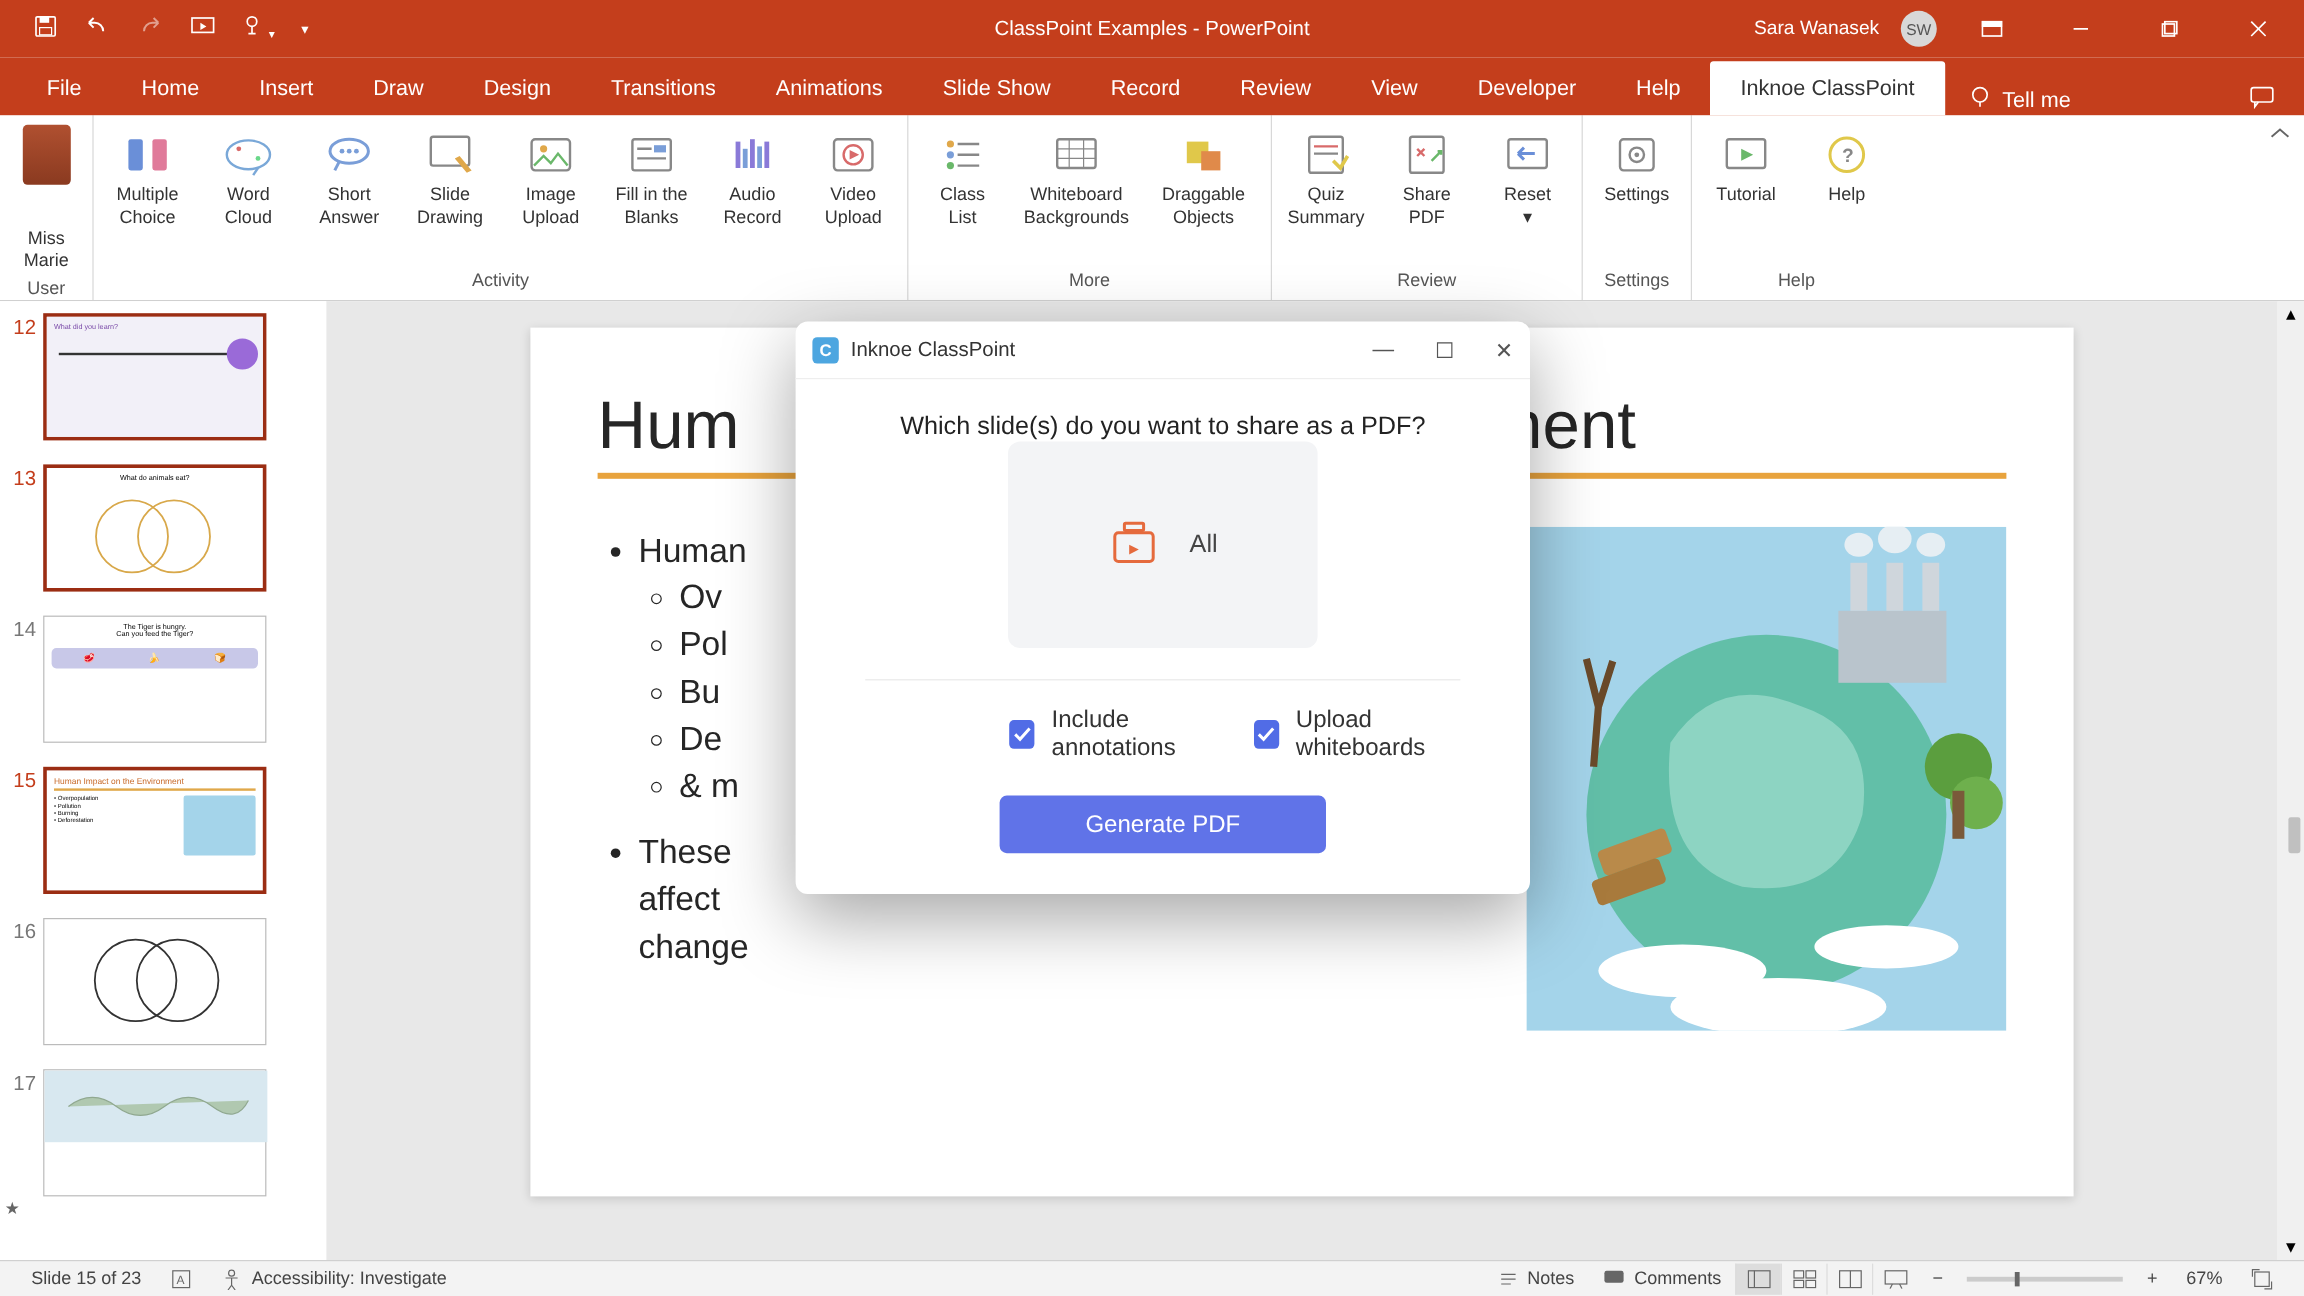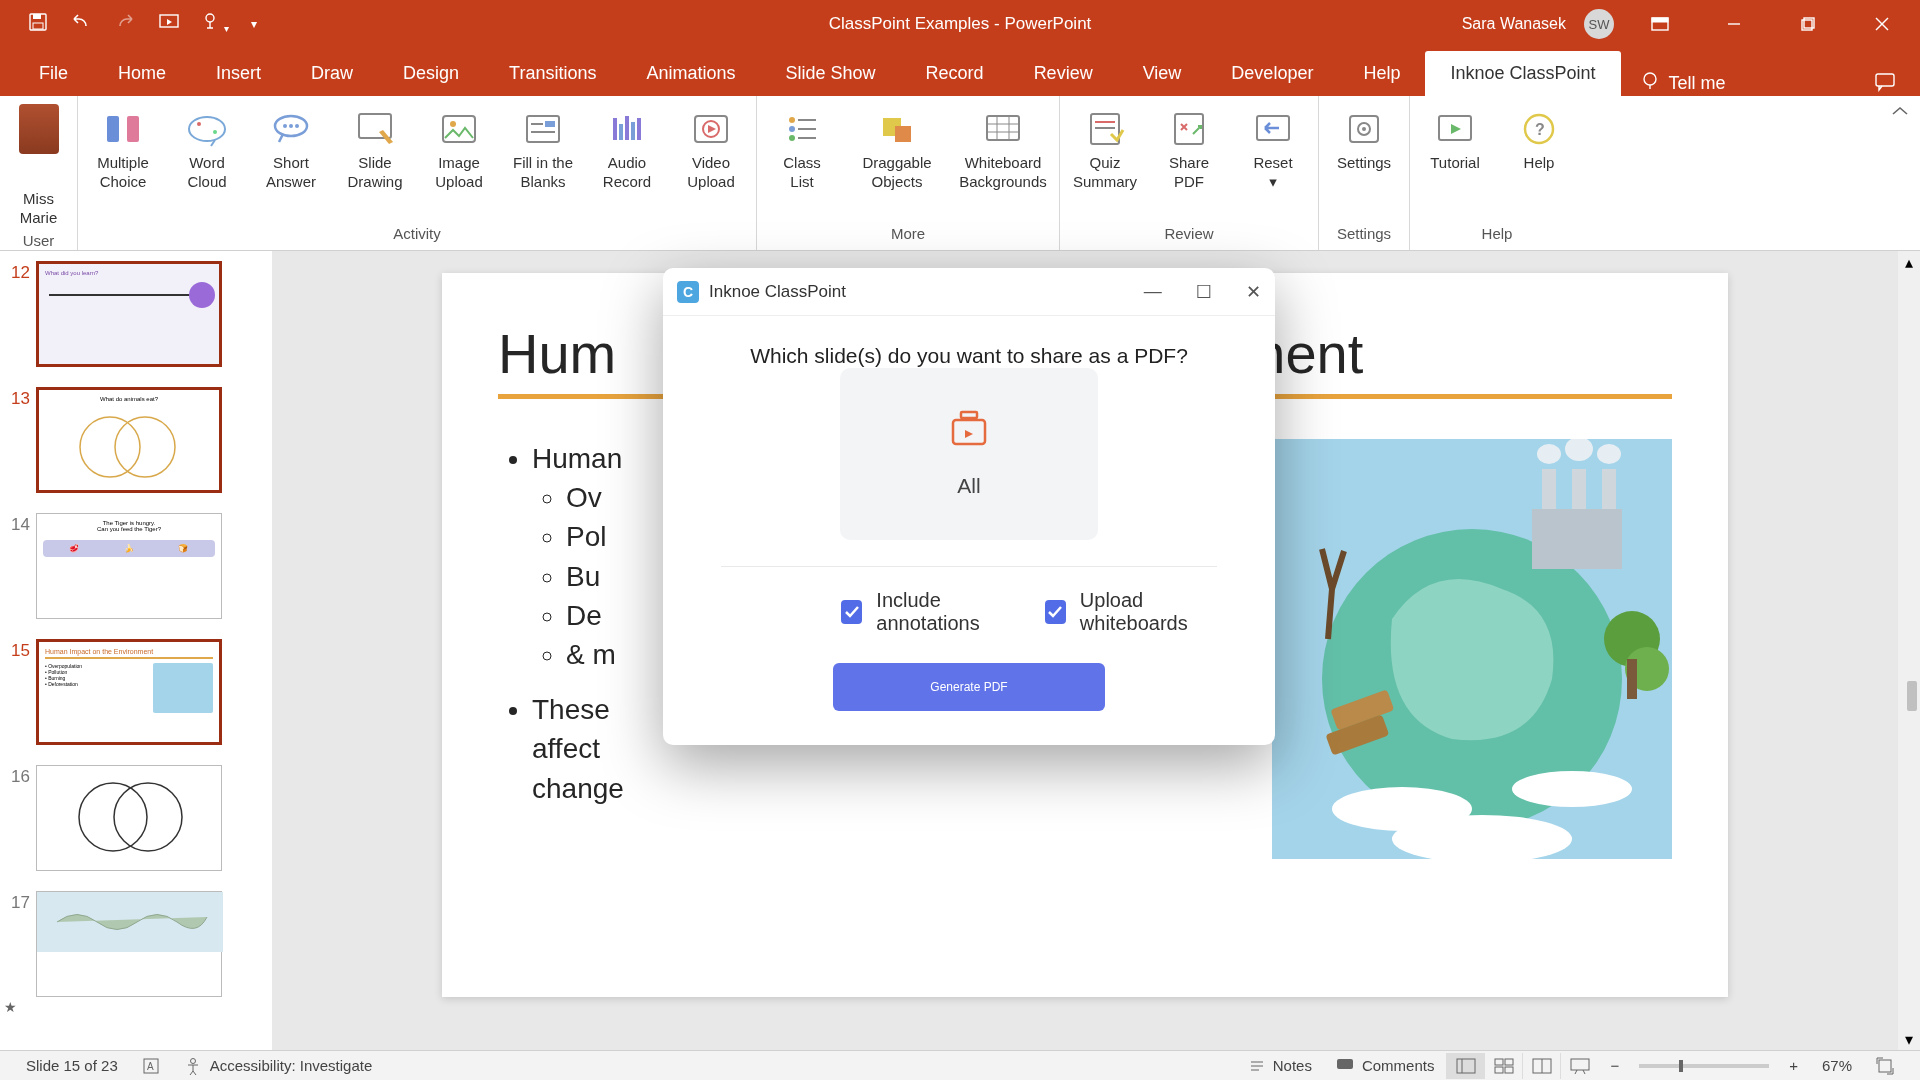--- a/index.html
+++ b/index.html
@@ -70,29 +70,29 @@
 
 .dialog-back { position: absolute; inset:0; pointer-events:none; }
 .dialog { position: absolute; left: 663px; top: 268px; width: 612px; background: #fff; border-radius: 10px; box-shadow: 0 20px 60px rgba(0,0,0,0.35); pointer-events:auto; }
 .dlg-title { height: 48px; display: flex; align-items: center; padding: 0 14px; border-bottom: 1px solid #eee; gap:10px; }
 .dlg-title-txt { font-size: 17px; color: #333; }
 .dlg-winctl { margin-left: auto; display: flex; gap: 34px; }
 .dlg-winctl span { font-size: 18px; color: #555; cursor: pointer; }
 .dlg-body { padding: 28px 38px 34px; }
 .dlg-q { text-align: center; font-size: 21px; color: #222; }
 .dlg-opts { display: flex; gap: 22px; justify-content: center; margin-bottom: 26px; }
-.dlg-opt { width: 258px; height: 172px; border-radius: 10px; display: flex; flex-direction: column; align-items: center; justify-content: center; gap: 24px; cursor: pointer; }
+.dlg-opt { width: 258px; height: 172px; border-radius: 10px; display: flex; flex-direction: row; align-items: center; justify-content: center; gap: 24px; cursor: pointer; }
 .dlg-opt.all { background: #f3f4f6; }
 .dlg-opt.sel { border: 2px solid #7a86e8; }
 .dlg-opt-label { font-size: 21px; color: #444; }
 .dlg-hr { height:1px; background:#e9e9e9; margin: 0 20px 22px; }
 .dlg-checks { display: flex; flex-direction: row; gap: 14px; align-items: flex-start; padding-left: 140px; margin-bottom: 28px; }
 .dlg-check { display: flex; align-items: center; gap: 14px; font-size: 20px; color: #333; }
 .chk { width: 24px; height: 24px; background: #516ce6; border-radius: 4px; display:flex; align-items:center; justify-content:center; }
-.dlg-btn { display: block; margin: 0 auto; width: 272px; height: 48px; background: #6073e8; color: #fff; border: none; border-radius: 6px; font-size: 12px; cursor: pointer; }
+.dlg-btn { display: block; margin: 0 auto; width: 272px; height: 48px; background: #6073e8; color: #fff; border: none; border-radius: 6px; font-size: 20px; cursor: pointer; }
 .cp-logo { width:22px; height:22px; background:#4da6e0; border-radius:4px; display:flex; align-items:center; justify-content:center; color:#fff; font-size:14px; font-weight:bold;}
 </style>
 </head>
 <body>
 
 <div class="titlebar">
   <div class="titlebar-left">
     <span><svg width="20" height="20" viewBox="0 0 20 20">
           <rect x="2" y="2" width="16" height="16" rx="1" fill="none" stroke="#fff" stroke-width="1.4"></rect>
           <rect x="5" y="2" width="8" height="5" fill="#fff"></rect>
@@ -297,39 +297,39 @@
               <circle cx="12" cy="28" r="3" fill="#6ab86a"></circle>
               <line x1="18" y1="28" x2="36" y2="28" stroke="#888" stroke-width="2"></line>
             </svg>
           </div>
           <div class="ritem-label" style="white-space:pre-line;">Class
 List</div>
         </div>
         <div class="ritem wide">
           <div class="ritem-icon">
             <svg width="44" height="38">
-              <rect x="8" y="8" width="18" height="18" fill="#e0c84a"></rect>
-              <rect x="20" y="16" width="16" height="16" fill="#e08a4a"></rect>
-            </svg>
-          </div>
-          <div class="ritem-label" style="white-space:pre-line;">Draggable
-Objects</div>
-        </div>
-        <div class="ritem wide">
-          <div class="ritem-icon">
-            <svg width="44" height="38">
               <rect x="6" y="6" width="32" height="24" rx="2" fill="none" stroke="#888" stroke-width="2"></rect>
               <line x1="6" y1="14" x2="38" y2="14" stroke="#888"></line>
               <line x1="6" y1="22" x2="38" y2="22" stroke="#888"></line>
               <line x1="16" y1="6" x2="16" y2="30" stroke="#888"></line>
               <line x1="28" y1="6" x2="28" y2="30" stroke="#888"></line>
             </svg>
           </div>
           <div class="ritem-label" style="white-space:pre-line;">Whiteboard
 Backgrounds</div>
+        </div>
+        <div class="ritem wide">
+          <div class="ritem-icon">
+            <svg width="44" height="38">
+              <rect x="8" y="8" width="18" height="18" fill="#e0c84a"></rect>
+              <rect x="20" y="16" width="16" height="16" fill="#e08a4a"></rect>
+            </svg>
+          </div>
+          <div class="ritem-label" style="white-space:pre-line;">Draggable
+Objects</div>
         </div>
       </div>
     <div class="rgroup-label">More</div>
   </div>
 
   <div class="rgroup">
     <div class="rgroup-items" id="review-items">
         <div class="ritem">
           <div class="ritem-icon">
             <svg width="44" height="38">

